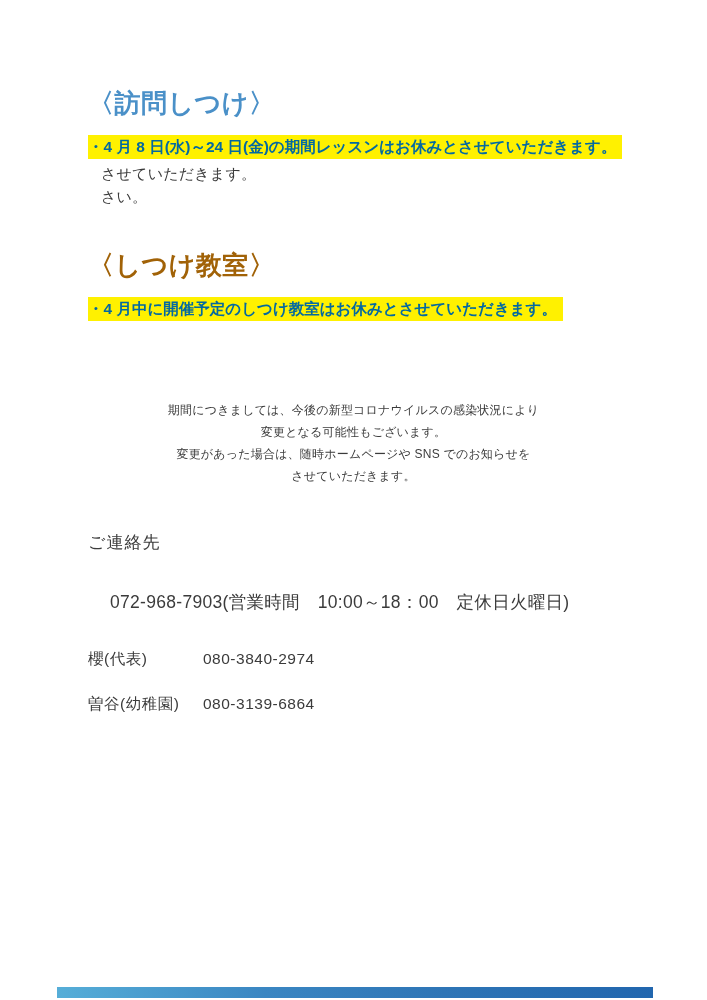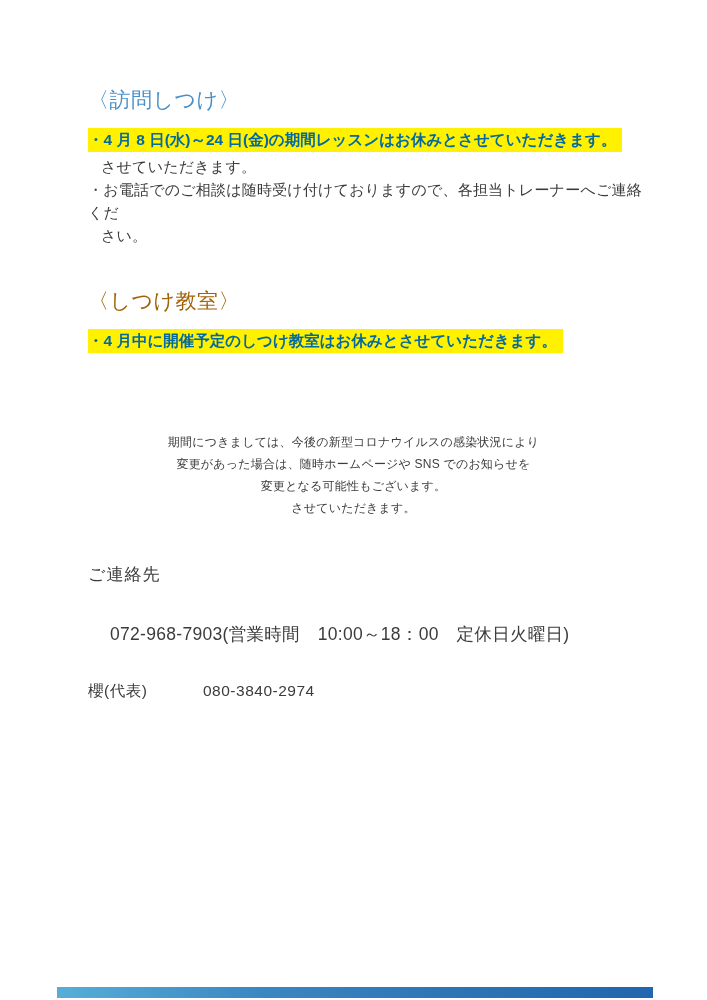--- a/index.html
+++ b/index.html
@@ -10,22 +10,22 @@
     height: 1000px;
     margin: 0 auto;
     background: #ffffff;
     overflow: hidden;
     font-family: "Liberation Sans", "DejaVu Sans", sans-serif;
     color: #3b3b3b;
   }
   .content { padding-left: 88px; padding-right: 50px; }
 
   .section-heading {
-    font-size: 21px;
-    font-weight: normal;
+    font-size: 26px;
+    font-weight: bold;
     letter-spacing: 0.5px;
   }
   .heading-visit { margin-top: 86px; color: #4a90c8; }
   .heading-classroom { margin-top: 40px; color: #a16207; }
 
   .highlight-line {
     display: inline-block;
     margin-top: 14px;
     background: #fff100;
     color: #0369a1;
@@ -89,44 +89,47 @@
   <div class="content">
 
     <div class="section-heading heading-visit">〈訪問しつけ〉</div>
 
     <div>
       <span class="highlight-line">・4 月 8 日(水)～24 日(金)の期間レッスンはお休みとさせていただきます。</span>
     </div>
 
     <div class="bullet-block">
       <div class="body-line continuation">させていただきます。</div>
-      <div class="body-line">・お電話でのご相談は随時受け付けておりますので、各担当トレーナーへご連絡くだ</div>
       <div class="body-line continuation">さい。</div>
     </div>
 
     <div class="section-heading heading-classroom">〈しつけ教室〉</div>
 
     <div>
       <span class="highlight-line">・4 月中に開催予定のしつけ教室はお休みとさせていただきます。</span>
     </div>
 
     <div class="notice">
       <div class="body-line">期間につきましては、今後の新型コロナウイルスの感染状況により</div>
+      <div class="body-line">変更となる可能性もございます。</div>
       <div class="body-line">変更があった場合は、随時ホームページや SNS でのお知らせを</div>
-      <div class="body-line">変更となる可能性もございます。</div>
       <div class="body-line">させていただきます。</div>
     </div>
 
     <div class="contact-heading">ご連絡先</div>
 
     <div class="main-phone">072-968-7903(営業時間　10:00～18：00　定休日火曜日)</div>
 
     <div class="members">
       <div class="member-row">
         <span class="member-name">櫻(代表)</span>
         <span class="member-phone">080-3840-2974</span>
       </div>
+      <div class="member-row">
+        <span class="member-name">曽谷(幼稚園)</span>
+        <span class="member-phone">080-3139-6864</span>
+      </div>
     </div>
 
   </div>
 
   <div class="footer-bar"></div>
 </div>
 
 </body></html>

